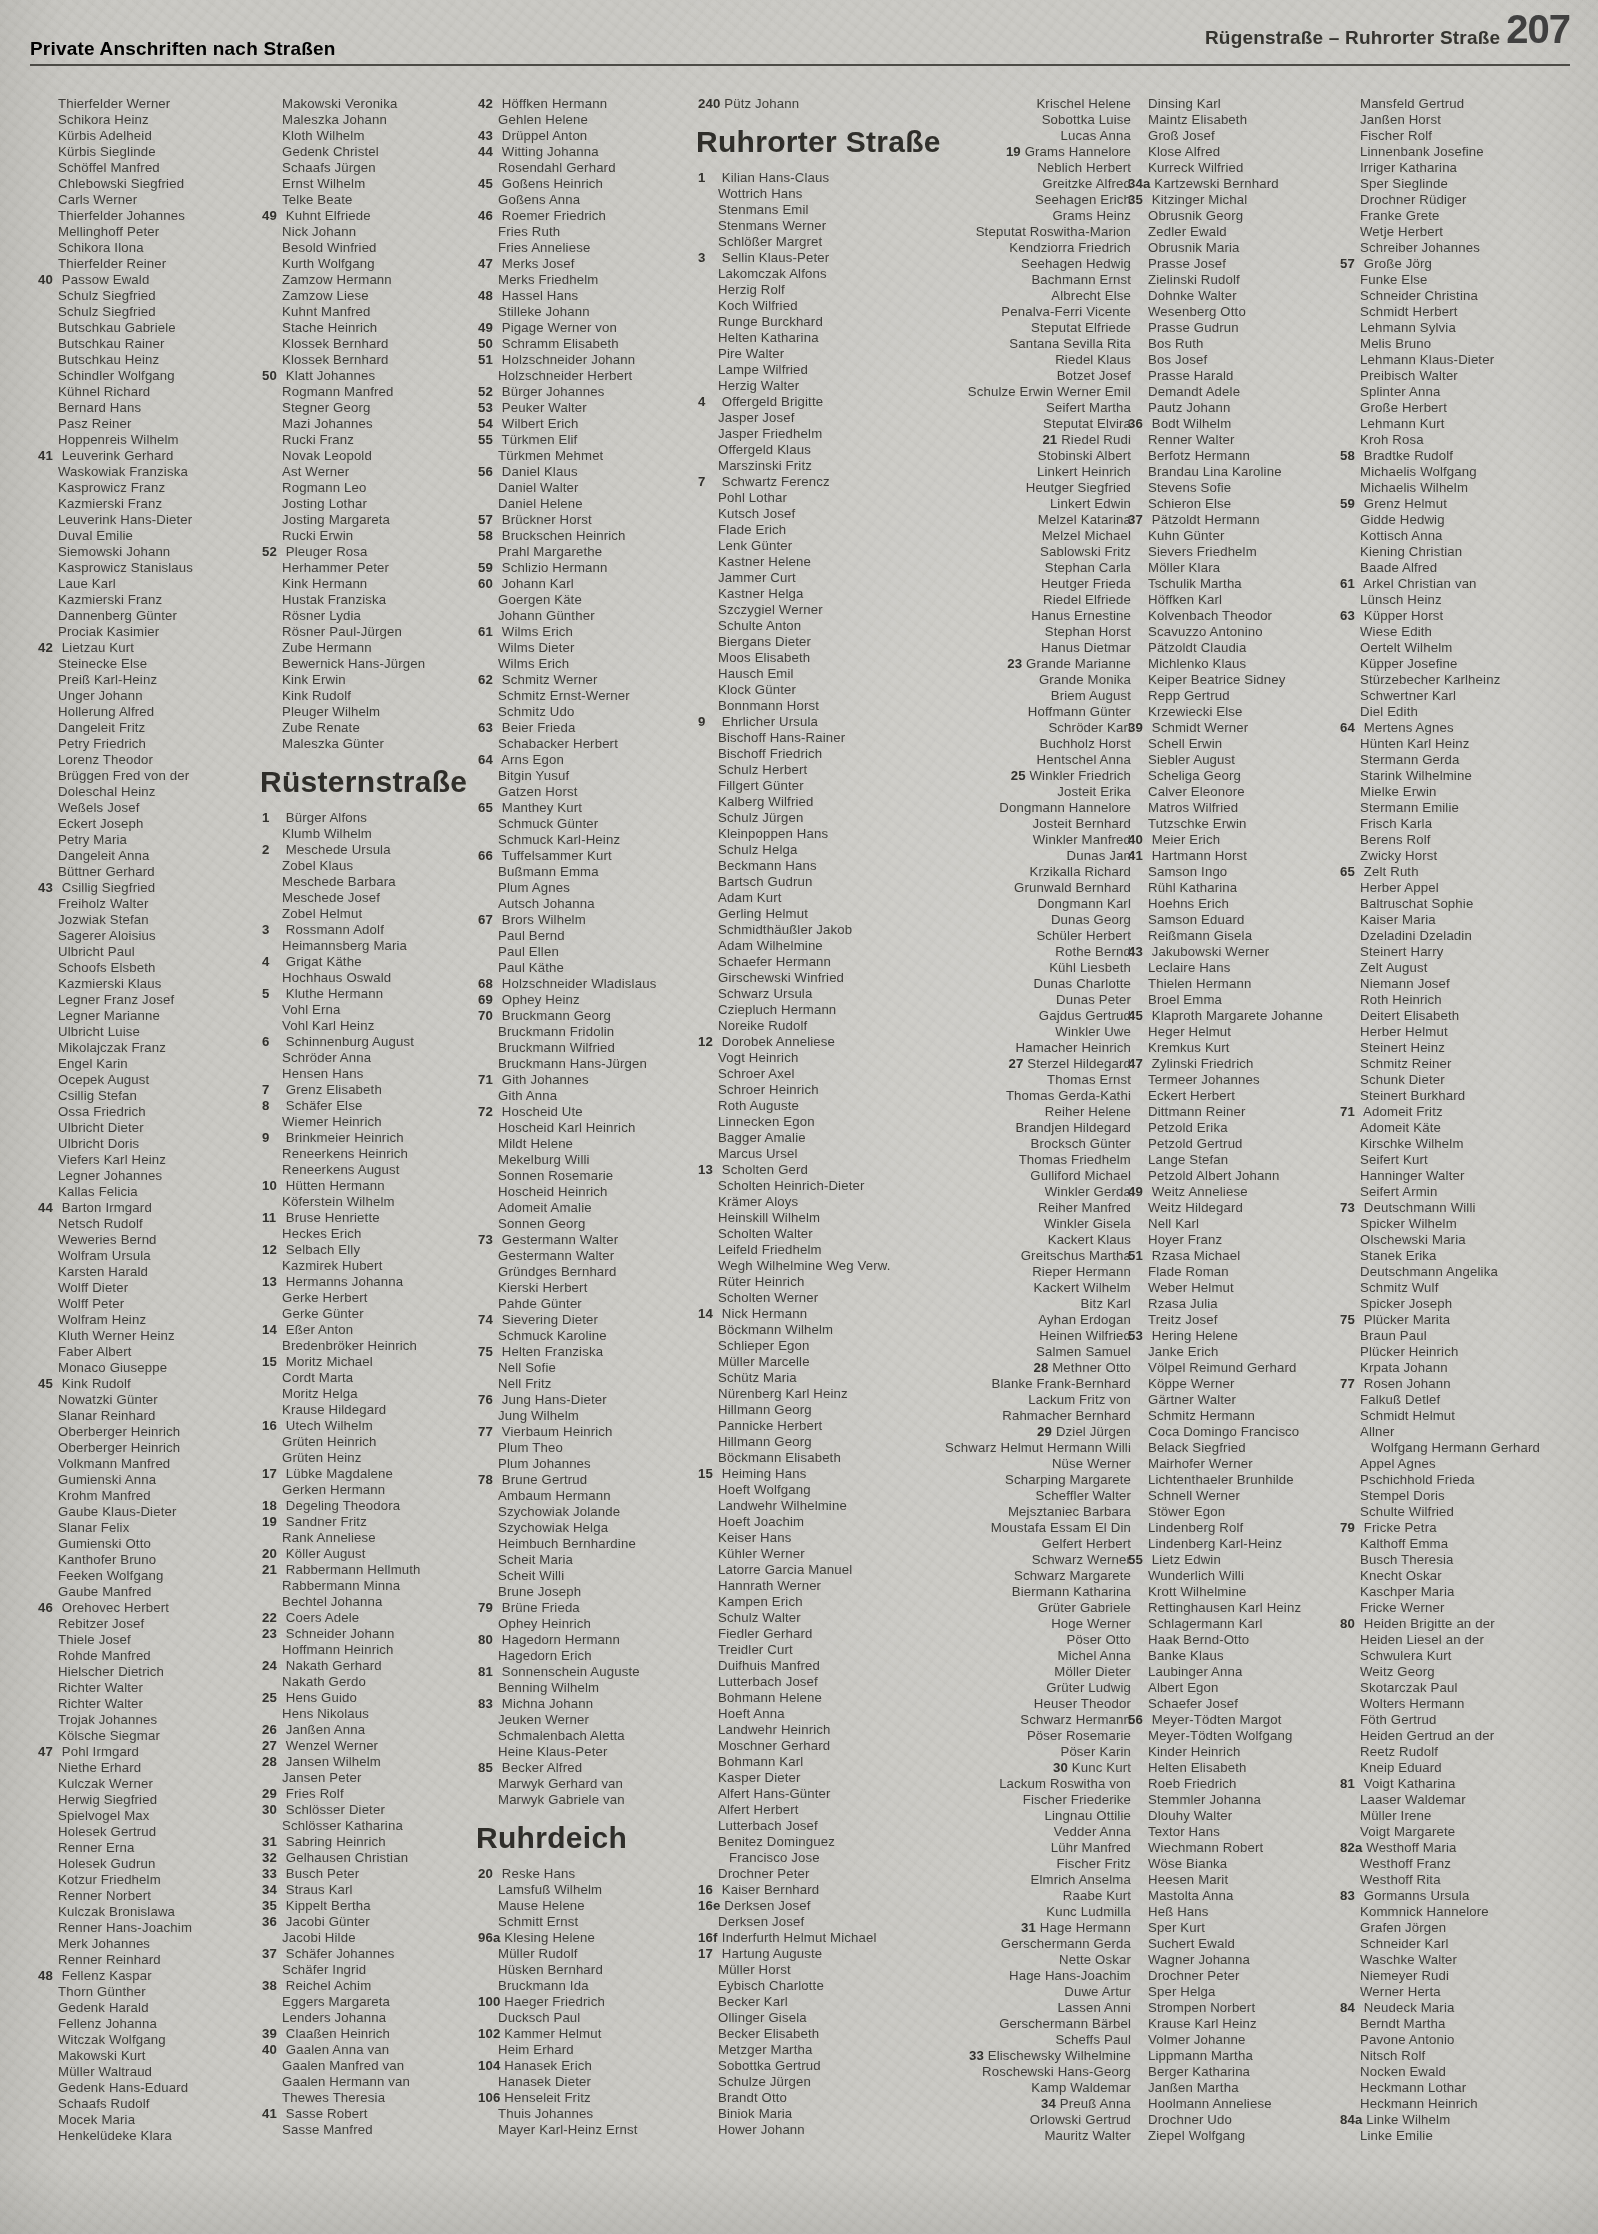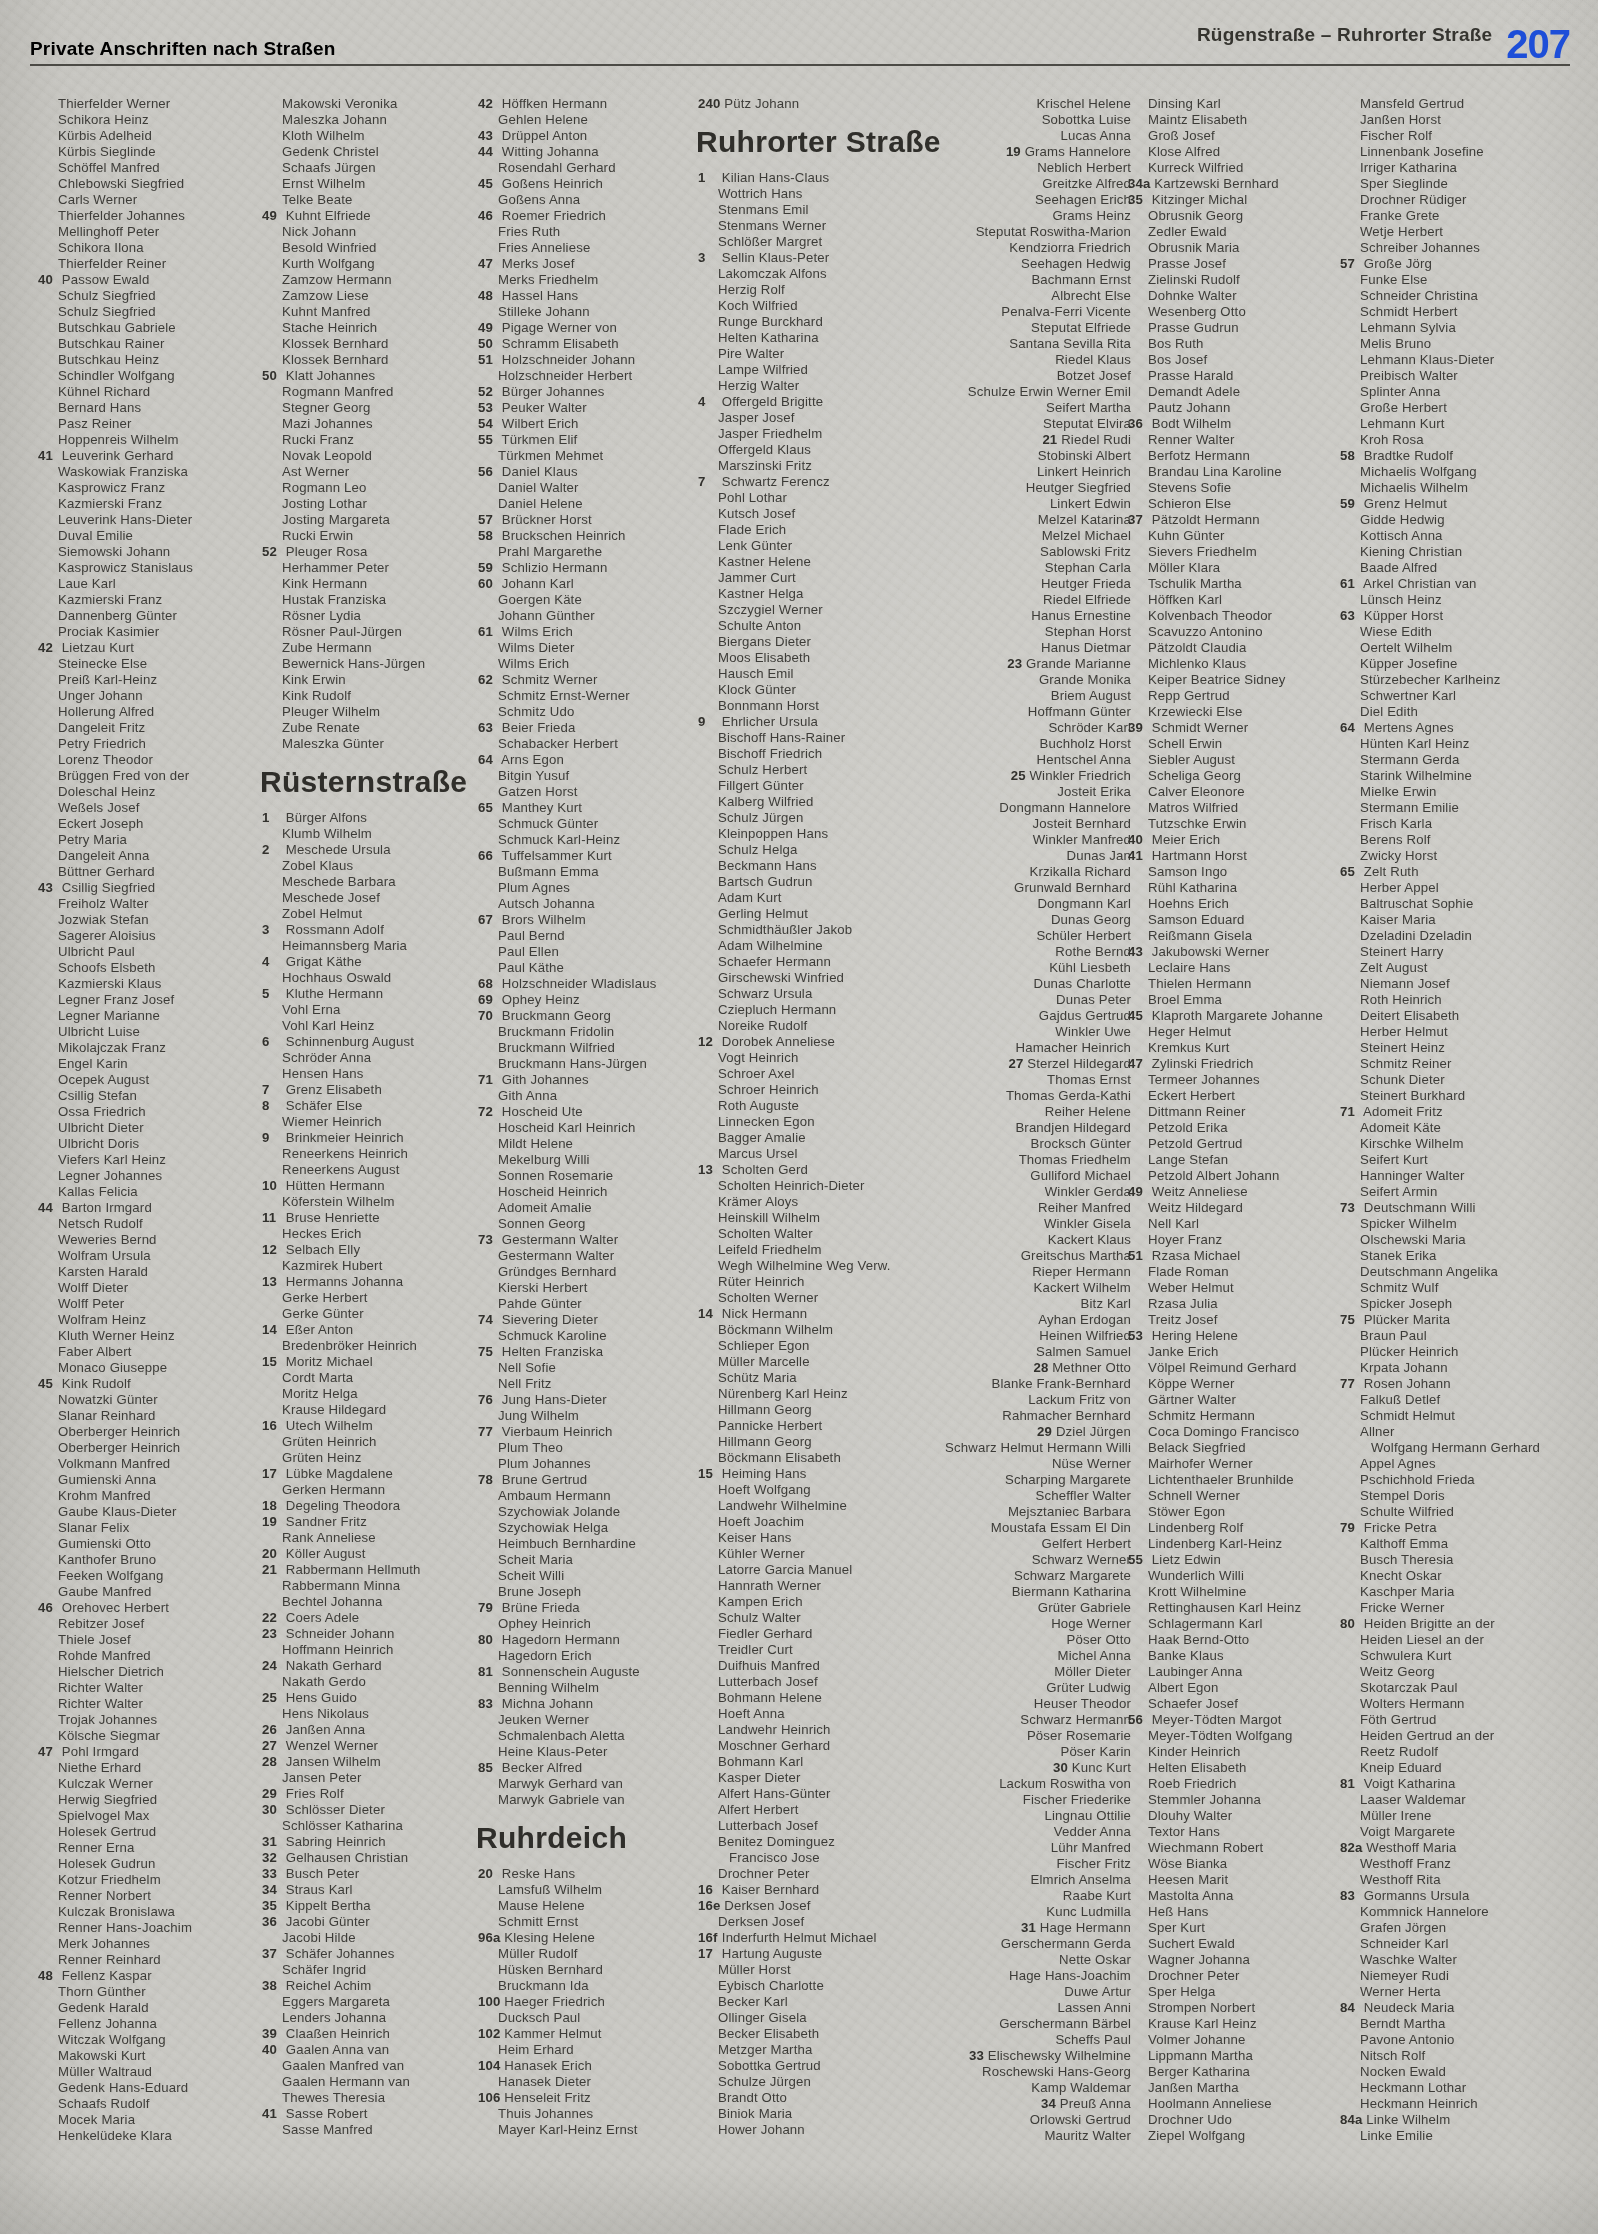--- a/index.html
+++ b/index.html
@@ -11,23 +11,23 @@
       linear-gradient(90deg, rgba(80,78,72,0.10) 0%, rgba(80,78,72,0.02) 4%, rgba(0,0,0,0) 10%),
       linear-gradient(270deg, rgba(80,78,72,0.07) 0%, rgba(0,0,0,0) 5%),
       linear-gradient(0deg, rgba(70,68,62,0.12) 0%, rgba(0,0,0,0) 3%),
       repeating-linear-gradient(37deg, rgba(120,118,110,0.045) 0px, rgba(0,0,0,0) 3px, rgba(255,255,255,0.04) 6px, rgba(0,0,0,0) 9px),
       repeating-linear-gradient(-53deg, rgba(110,108,100,0.035) 0px, rgba(0,0,0,0) 4px, rgba(255,255,255,0.035) 8px, rgba(0,0,0,0) 12px);
     font-family:"Liberation Sans","DejaVu Sans",sans-serif;
     color:#3d3c38;
   }
   .page-header{position:absolute;top:24px;left:30px;right:28px;height:40px;}
   .header-left{position:absolute;left:0;bottom:4px;font-size:19px;font-weight:bold;letter-spacing:0.2px;color:#000000;}
-  .header-right{position:absolute;right:0;bottom:0;display:flex;align-items:flex-start;gap:14px;}
+  .header-right{position:absolute;right:0;bottom:15px;display:flex;align-items:flex-end;gap:6px;}
   .header-range{font-size:19px;font-weight:bold;letter-spacing:0.2px;color:#35342f;}
-  .header-page{font-size:40px;font-weight:800;letter-spacing:-1px;color:#1d4ed8;line-height:1;}
+  .header-page{font-size:40px;font-weight:800;letter-spacing:-1px;color:#404040;line-height:1;}
   .header-rule{position:absolute;top:64px;left:30px;width:1540px;height:2px;background:#4b4a45;}
   .columns{position:absolute;top:0;left:0;}
   .col{position:absolute;top:96px;width:216px;}
   .entry{
     position:relative;padding-left:20px;font-size:13.2px;line-height:16px;
     white-space:nowrap;letter-spacing:0.15px;color:#3d3c38;
   }
   .entry .num{display:inline-block;min-width:20px;margin-left:-20px;font-weight:bold;color:#32312d;}
   .entry.cont{padding-left:31px;}
   .street-heading{

